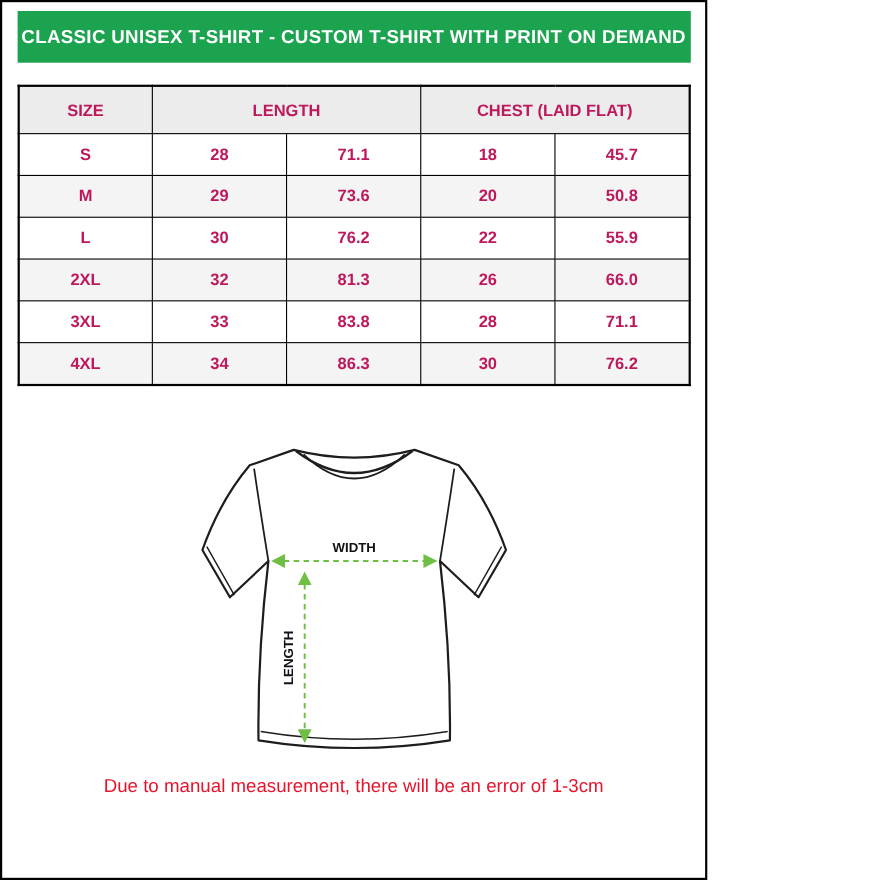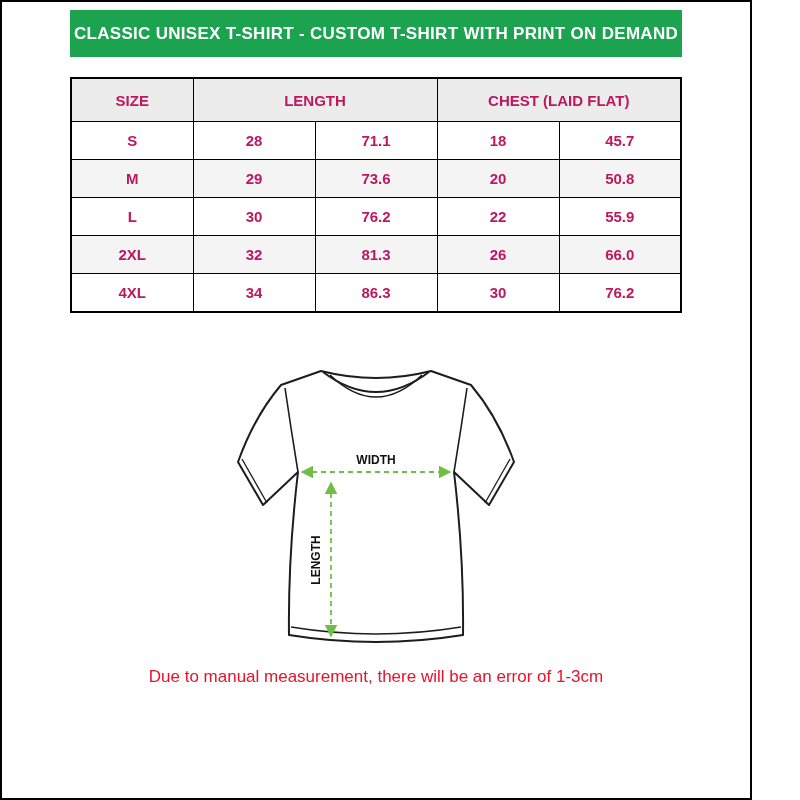--- a/index.html
+++ b/index.html
@@ -3,21 +3,21 @@
 <meta charset="utf-8">
 <style>
   html, body {
     margin: 0;
     padding: 0;
     background: #ffffff;
     font-family: "Liberation Sans", sans-serif;
   }
   .page {
     position: relative;
-    width: 752px;
+    width: 643px;
     height: 800px;
     box-sizing: border-box;
     border: 2px solid #000000;
     background: #ffffff;
     overflow: hidden;
   }
   .banner {
     width: 612px;
     height: 47px;
     margin: 8px auto 0 auto;
@@ -120,20 +120,27 @@
         <td>55.9</td>
       </tr>
       <tr>
         <td>2XL</td>
         <td>32</td>
         <td>81.3</td>
         <td>26</td>
         <td>66.0</td>
       </tr>
       <tr>
+        <td>3XL</td>
+        <td>33</td>
+        <td>83.8</td>
+        <td>28</td>
+        <td>71.1</td>
+      </tr>
+      <tr>
         <td>4XL</td>
         <td>34</td>
         <td>86.3</td>
         <td>30</td>
         <td>76.2</td>
       </tr>
     </tbody>
   </table>
 
   <div class="diagram">

